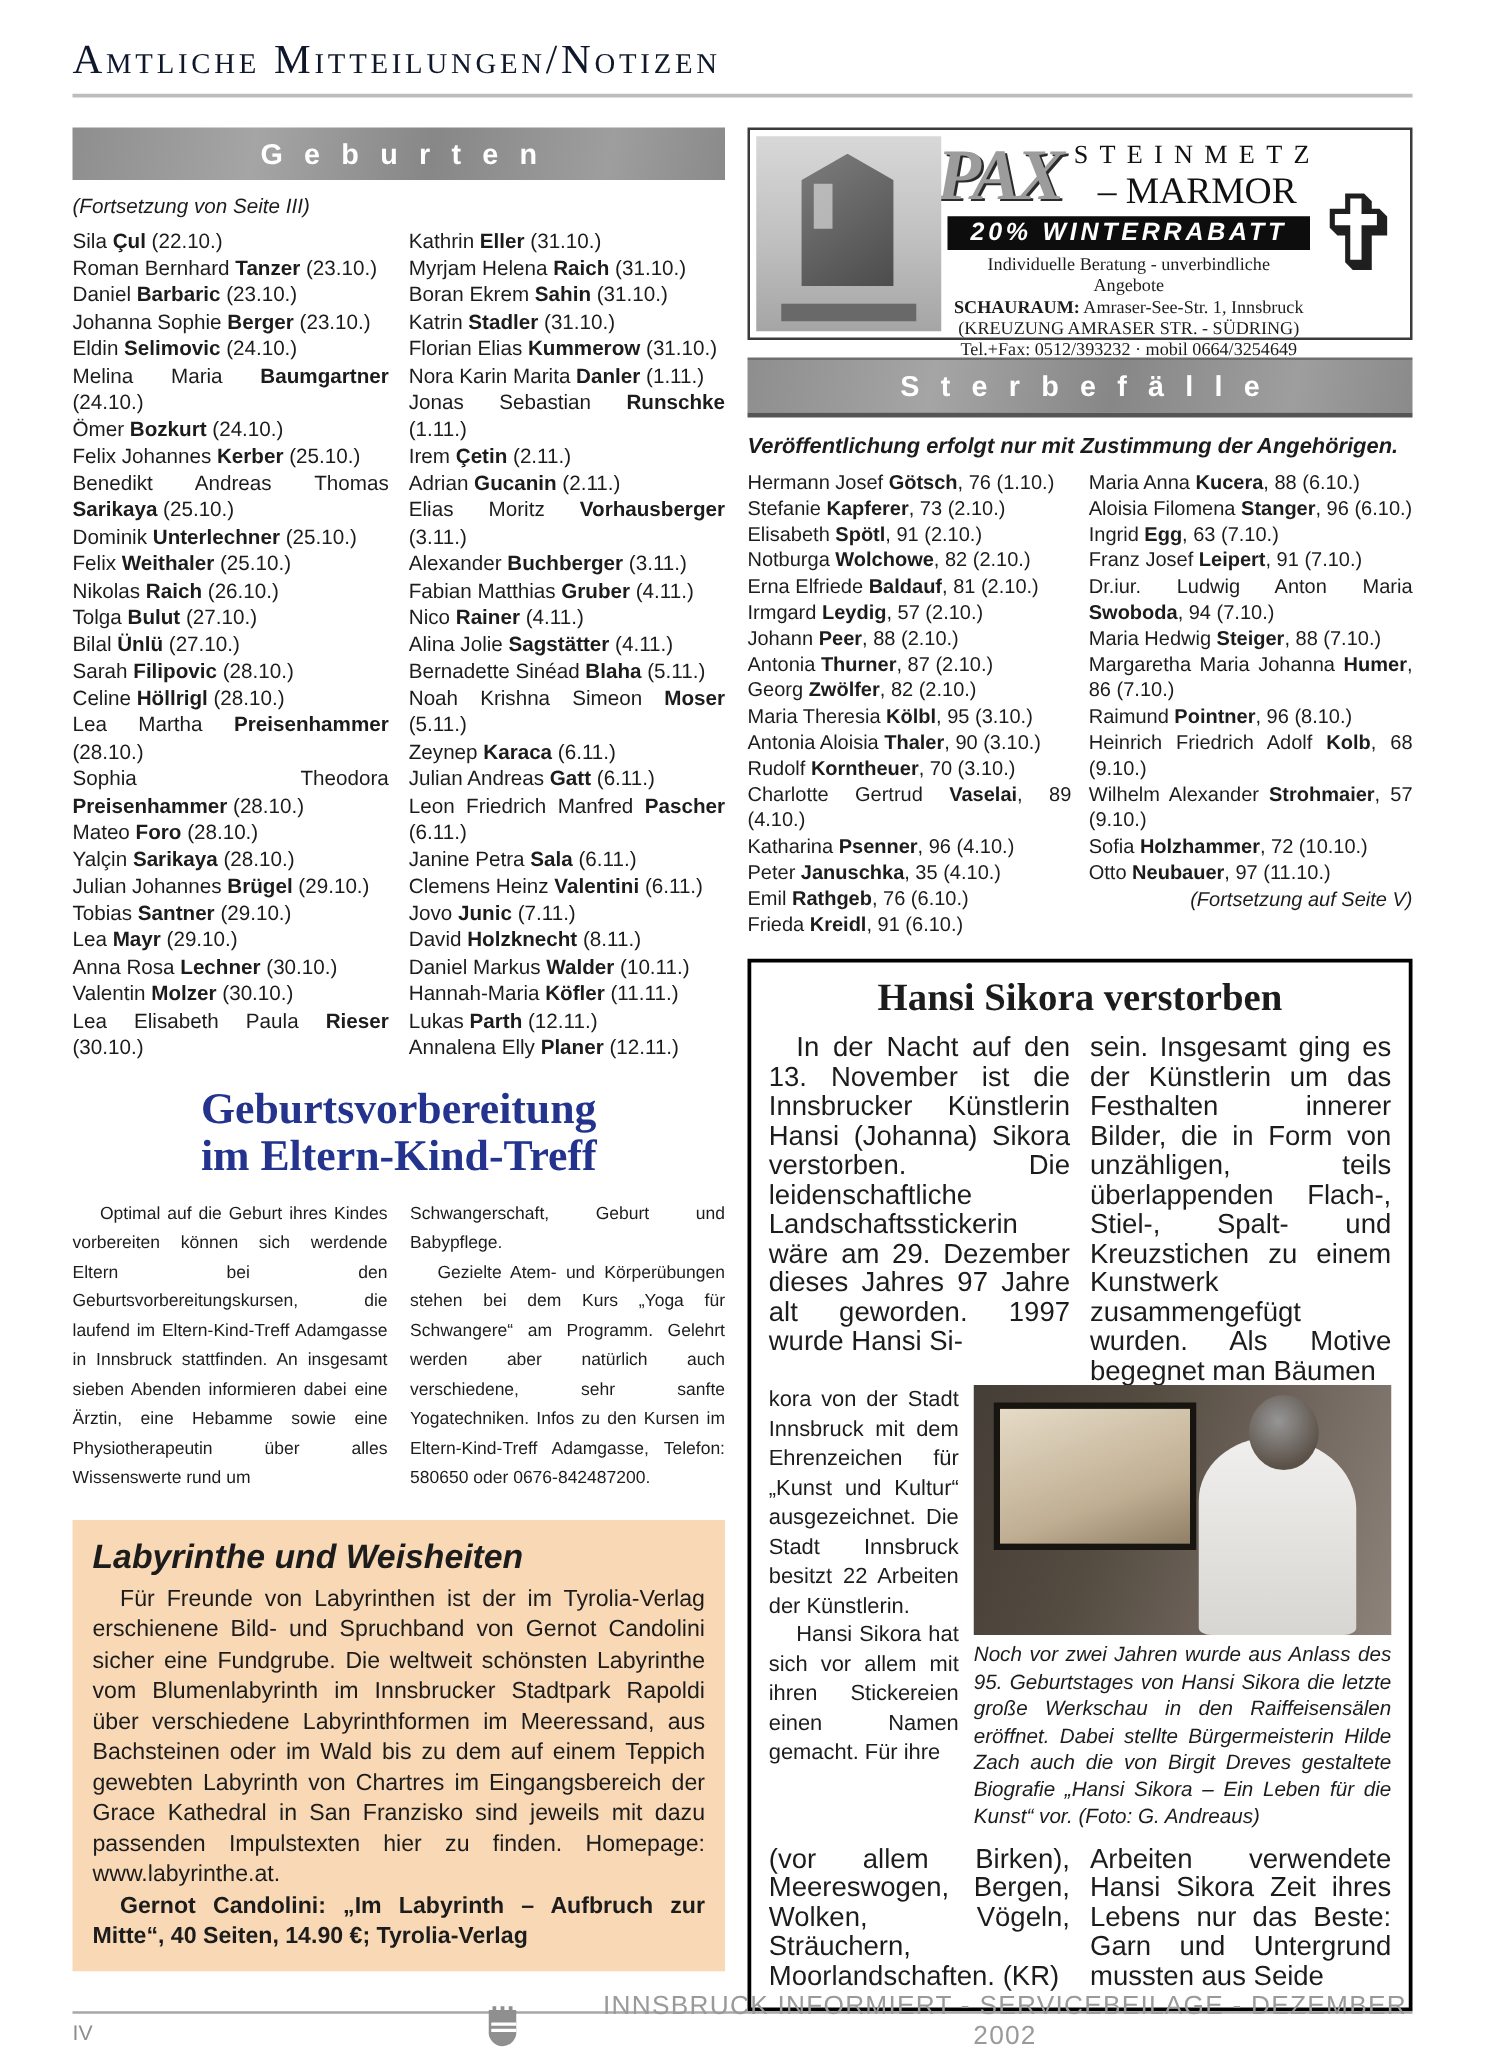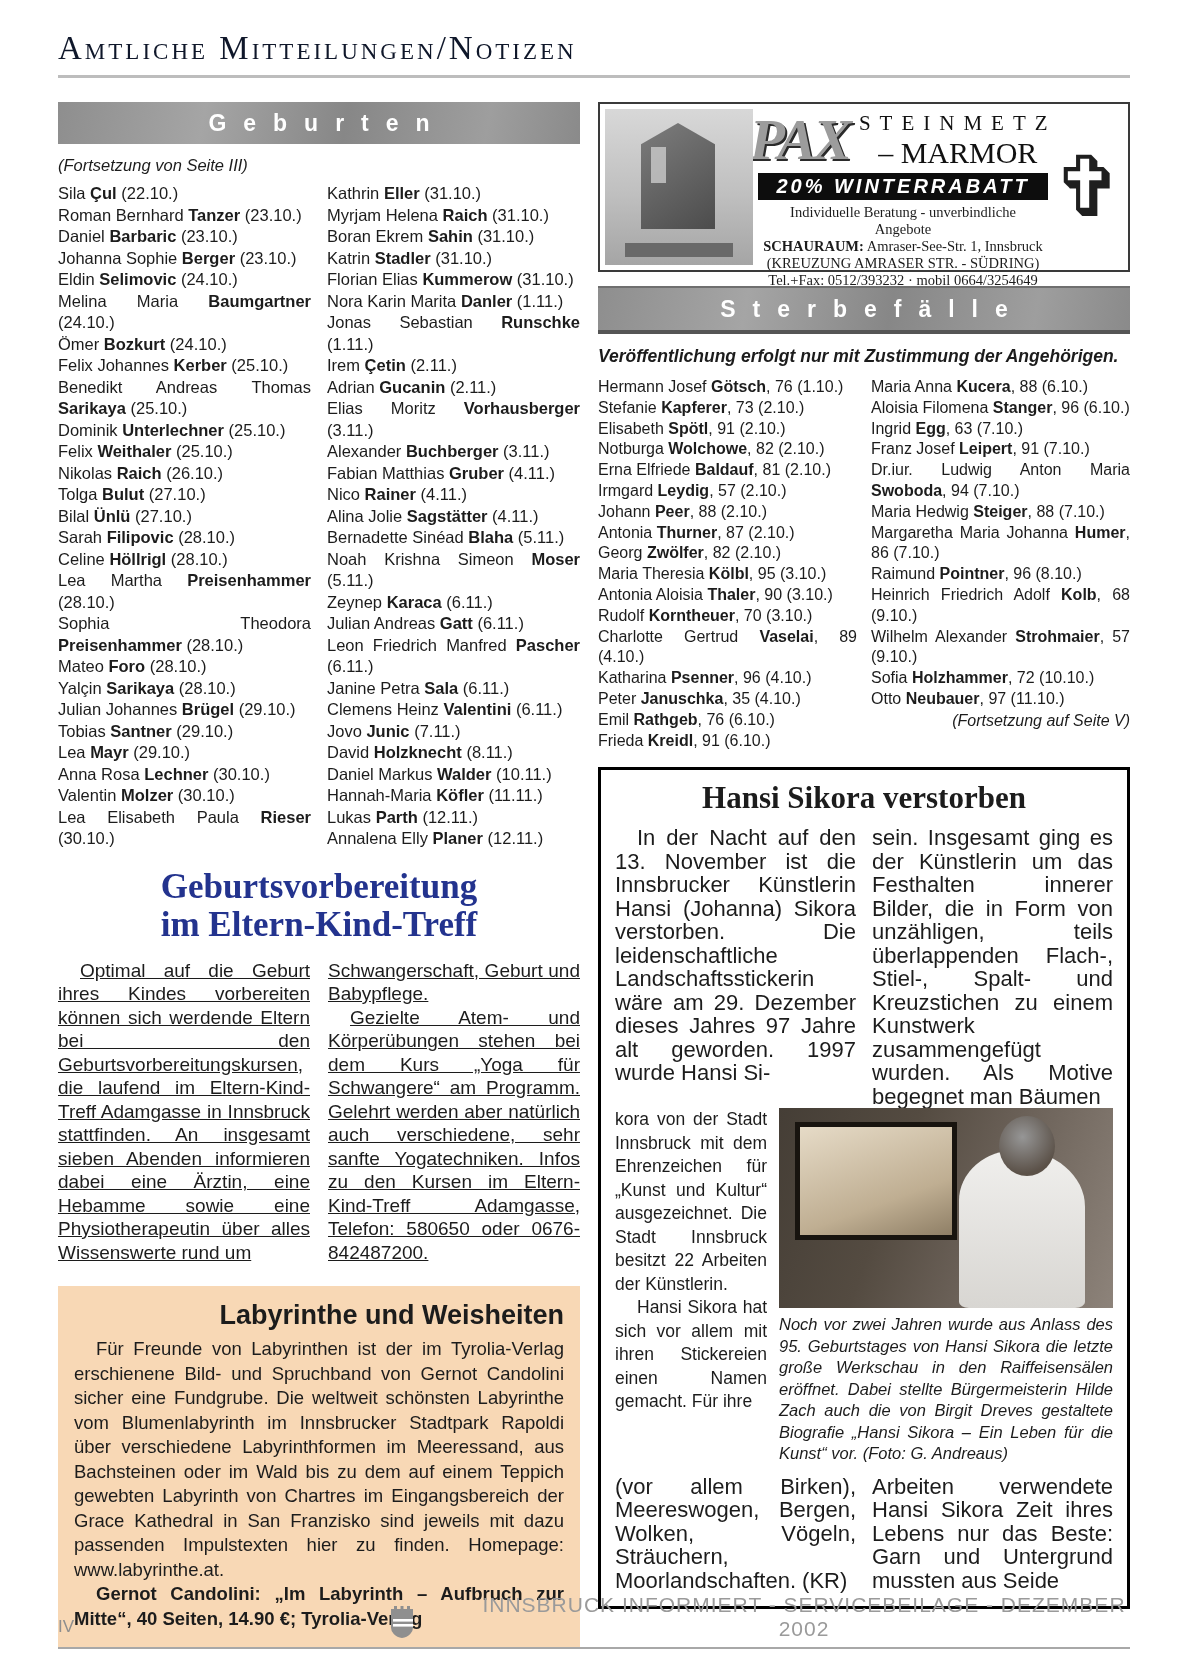--- a/index.html
+++ b/index.html
@@ -30,27 +30,27 @@
   .deaths{display:flex;gap:14px;margin-top:2px;}
   .dcol{flex:1;min-width:0;}
   .dcol .entry{font-size:16px;line-height:20.8px;}
   .fort-v{font-style:italic;font-size:16px;text-align:right;margin-top:2px;}
 
   
   .blue-title{font-family:"Liberation Serif",serif;font-weight:bold;color:#23338e;
     text-align:center;font-size:35px;line-height:1.1;margin:18px 0 14px;}
 
   .article-cols{display:flex;gap:18px;}
-  .acol{flex:1;min-width:0;font-size:19px;line-height:23.5px;text-align:justify;text-decoration:underline;}
+  .acol{flex:1;min-width:0;font-size:14px;line-height:23.5px;text-align:justify;}
   .acol p{margin:0;}
   .ind{text-indent:22px;}
 
   
   .peach-box{background:#f8d8b5;margin-top:22px;padding:12px 16px 16px;}
-  .peach-title{text-align:right;font-weight:bold;font-size:27px;margin:2px 0 6px;}
+  .peach-title{text-align:left;font-weight:bold;font-size:27px;margin:2px 0 6px;font-style:italic;}
   .peach-body{font-size:18.5px;line-height:24.5px;text-align:justify;margin:0;}
   .peach-book{font-weight:bold;font-size:18.5px;line-height:24.5px;text-align:justify;text-indent:22px;margin:0;}
 
   
   .ad{border:2px solid #3a3a3a;height:170px;box-sizing:border-box;display:flex;gap:8px;padding:5px;background:#fff;}
   .ad-photo{position:relative;width:148px;flex:none;background:linear-gradient(#d8d8d8,#bfbfbf 55%,#a5a5a5);overflow:hidden;}
   .stone{position:absolute;left:36px;top:14px;width:74px;height:106px;background:linear-gradient(145deg,#7d7d7d,#4c4c4c);
     clip-path:polygon(50% 0,100% 20%,100% 100%,0 100%,0 20%);}
   .stone::after{content:"";position:absolute;left:10px;top:24px;width:15px;height:36px;background:#d2d2d2;opacity:.75;}
   .stone-base{position:absolute;left:20px;bottom:8px;width:108px;height:14px;background:#696969;}

